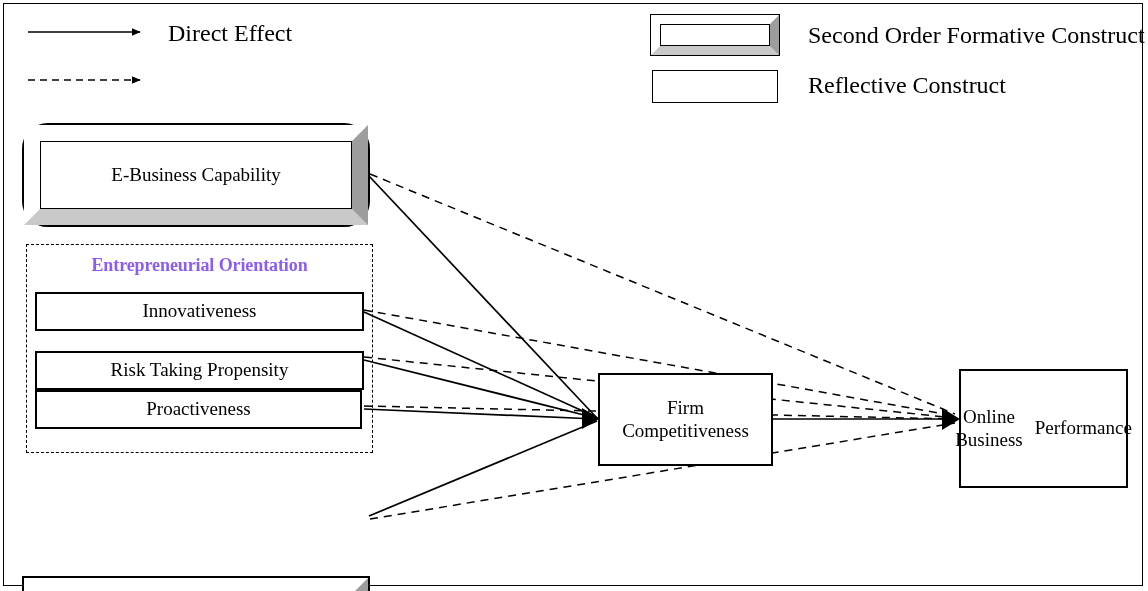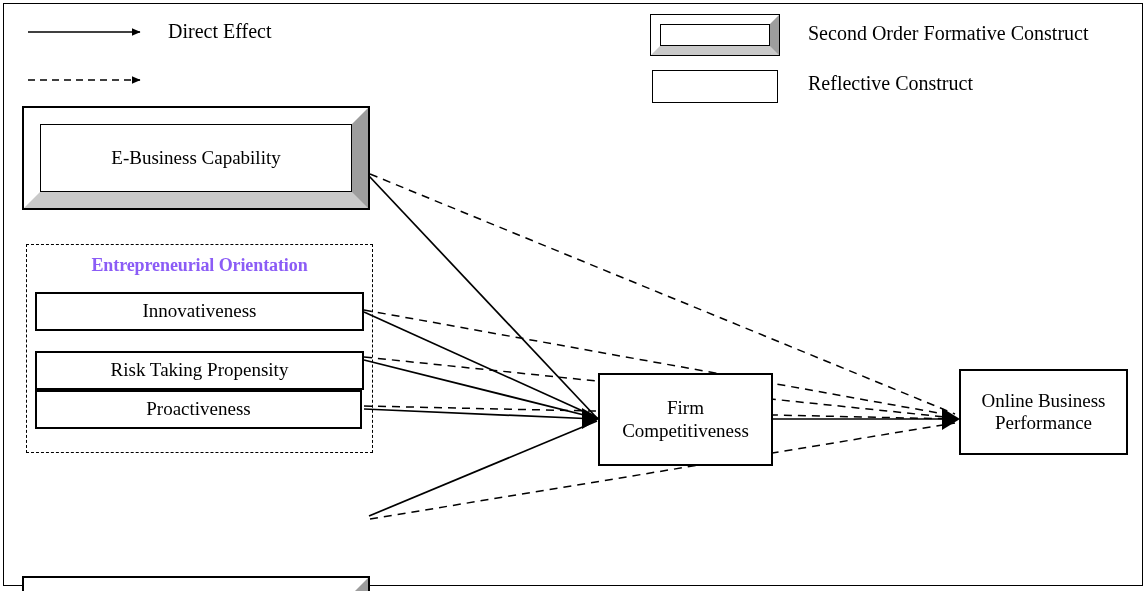--- a/index.html
+++ b/index.html
@@ -100,21 +100,21 @@
     width: 100%;
     text-align: center;
     font-weight: bold;
     font-size: 18px;
     color: #8b5cf6;
     letter-spacing: -0.1px;
   }
   
   .legend-text {
     position: absolute;
-    font-size: 20px;
+    font-size: 24px;
     color: #000000;
     white-space: nowrap;
   }
   .legend-swatch-plain {
     position: absolute;
     background: #ffffff;
     border: 1.8px solid #000000;
     box-sizing: border-box;
   }
 </style>
@@ -164,21 +164,21 @@
 
     <line x1="370" y1="174" x2="955" y2="414" stroke="#000000" stroke-width="1.5" stroke-dasharray="8,6"></line>
     <line x1="364" y1="310" x2="955" y2="416" stroke="#000000" stroke-width="1.5" stroke-dasharray="8,6"></line>
     <line x1="364" y1="357" x2="955" y2="418" stroke="#000000" stroke-width="1.5" stroke-dasharray="8,6"></line>
     <line x1="364" y1="406" x2="955" y2="419" stroke="#000000" stroke-width="1.5" stroke-dasharray="8,6"></line>
     <line x1="370" y1="519" x2="955" y2="423" stroke="#000000" stroke-width="1.5" stroke-dasharray="8,6"></line>
 
     <path d="M942,408 L960,419 L942,430 Z" fill="#000000"></path>
   </svg>
 
-  <div class="node bevel-box" style="left:22px; top:106px; width:348px; height:104px;">
+  <div class="node bevel-box" style="left:22px; top:123px; width:348px; height:104px;border-radius:26px;">
     <div class="bevel-face" style="border-width:16px 16px 16px 16px;">
       <div class="bevel-inner">
         <span class="label">E-Business Capability</span>
       </div>
     </div>
   </div>
 
   <div class="group-box" style="left:26px; top:244px; width:347px; height:209px;">
     <div class="group-title" style="top:10px;">Entrepreneurial Orientation</div>
   </div>
@@ -199,18 +199,18 @@
     <div class="bevel-face" style="border-width:14px 14px 14px 14px;">
       
     </div>
   </div>
 
   <div class="node plain-box" style="left:598px; top:373px; width:175px; height:93px; flex-direction:column;">
     <span class="label">Firm</span>
     <span class="label">Competitiveness</span>
   </div>
 
-  <div class="node plain-box" style="left:959px; top:369px; width:169px; height:86px; flex-direction:column;">
+  <div class="node plain-box" style="left:959px; top:369px; width:169px; height:119px; flex-direction:row;">
     <span class="label">Online Business</span>
     <span class="label">Performance</span>
   </div>
 
 </div>
 
 </body></html>

